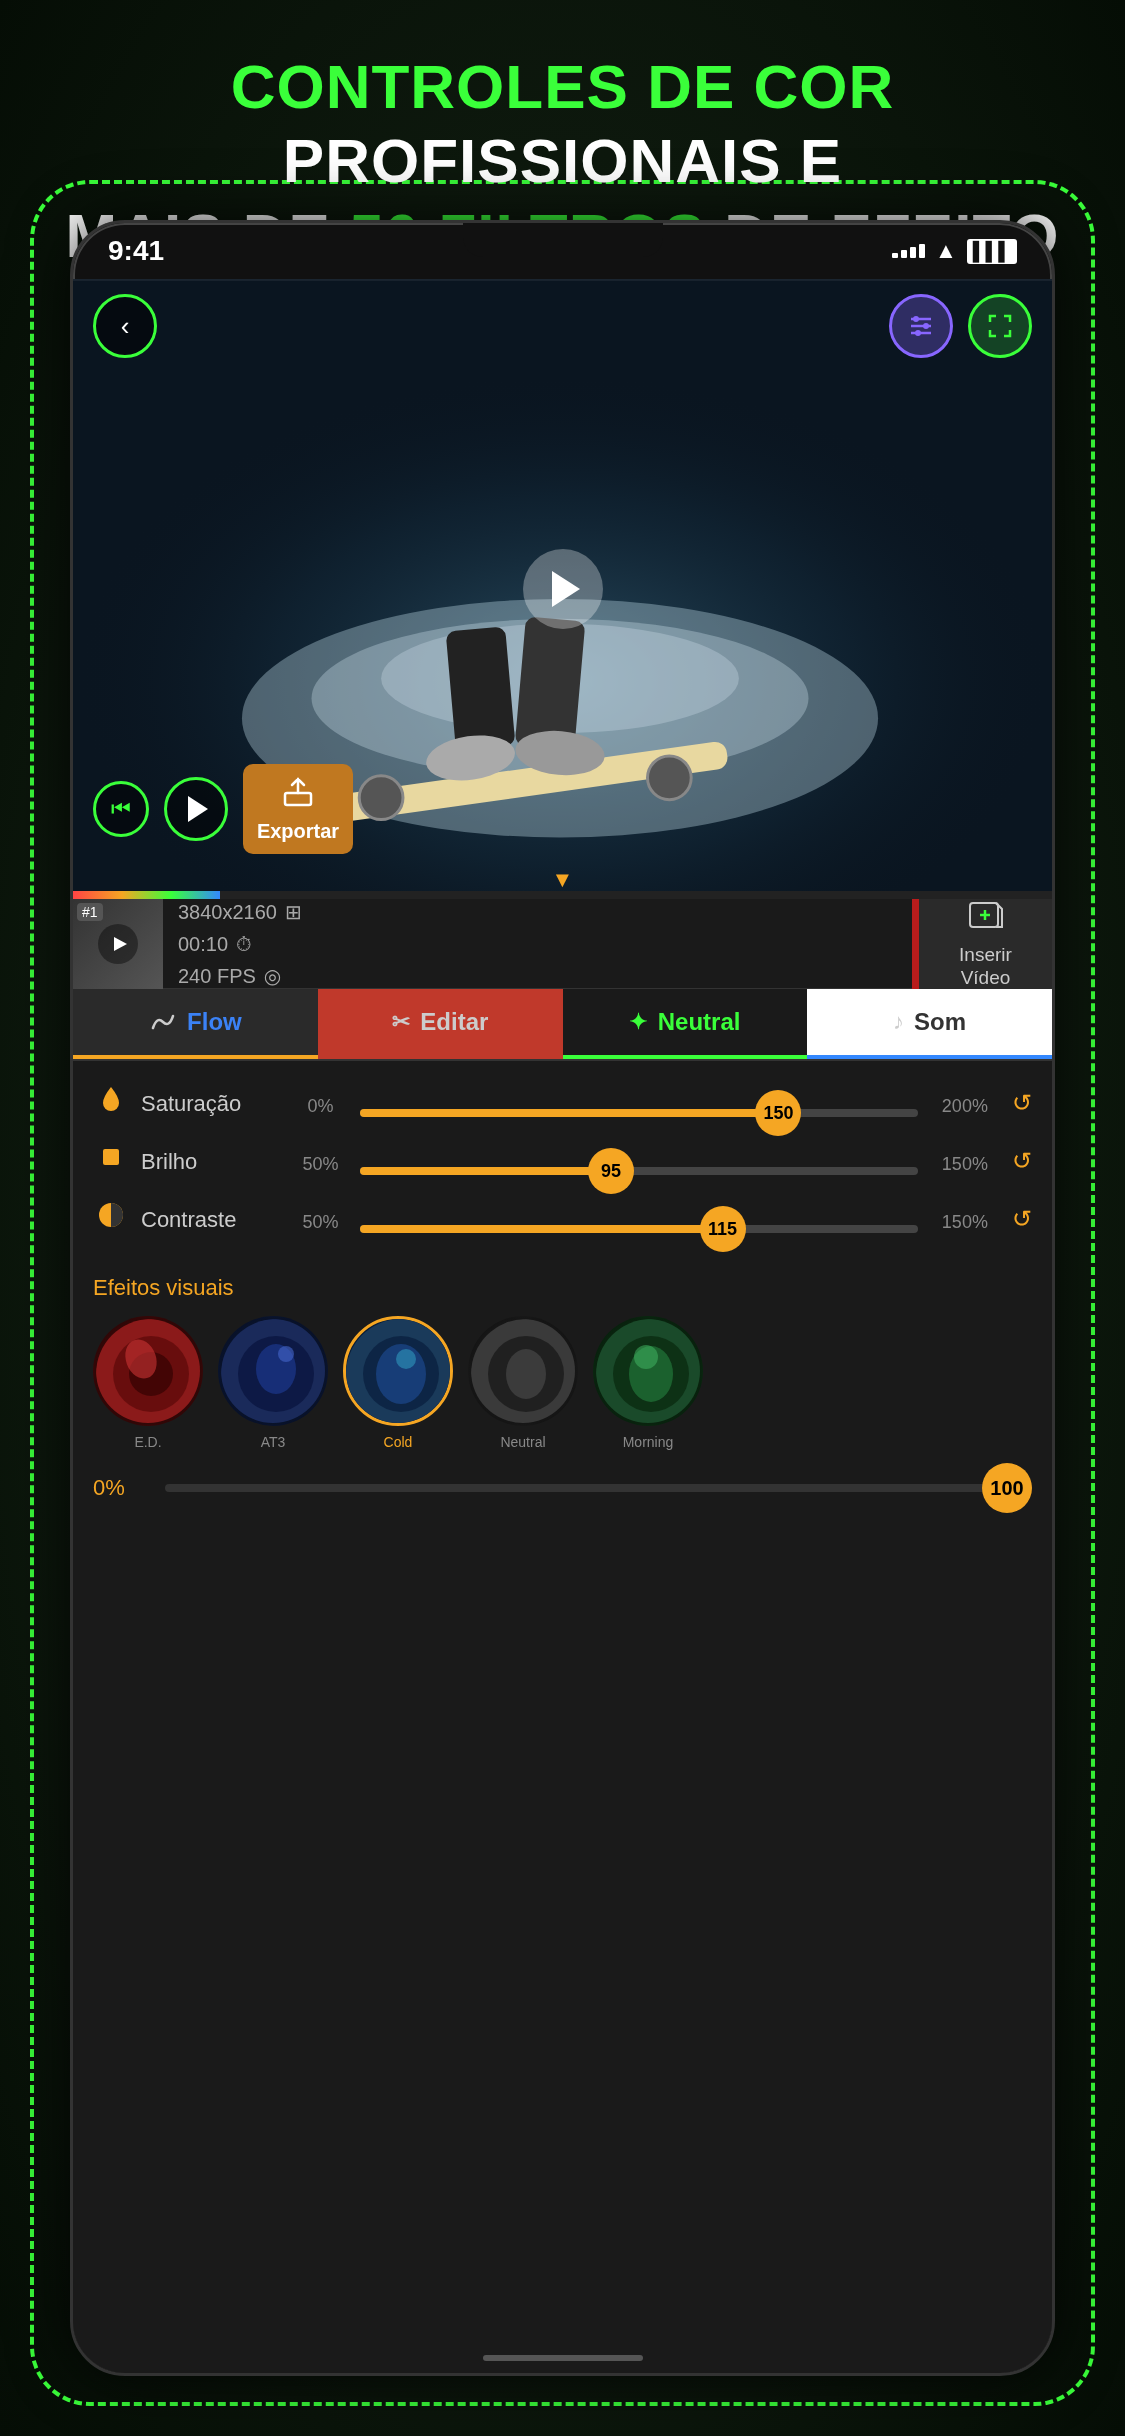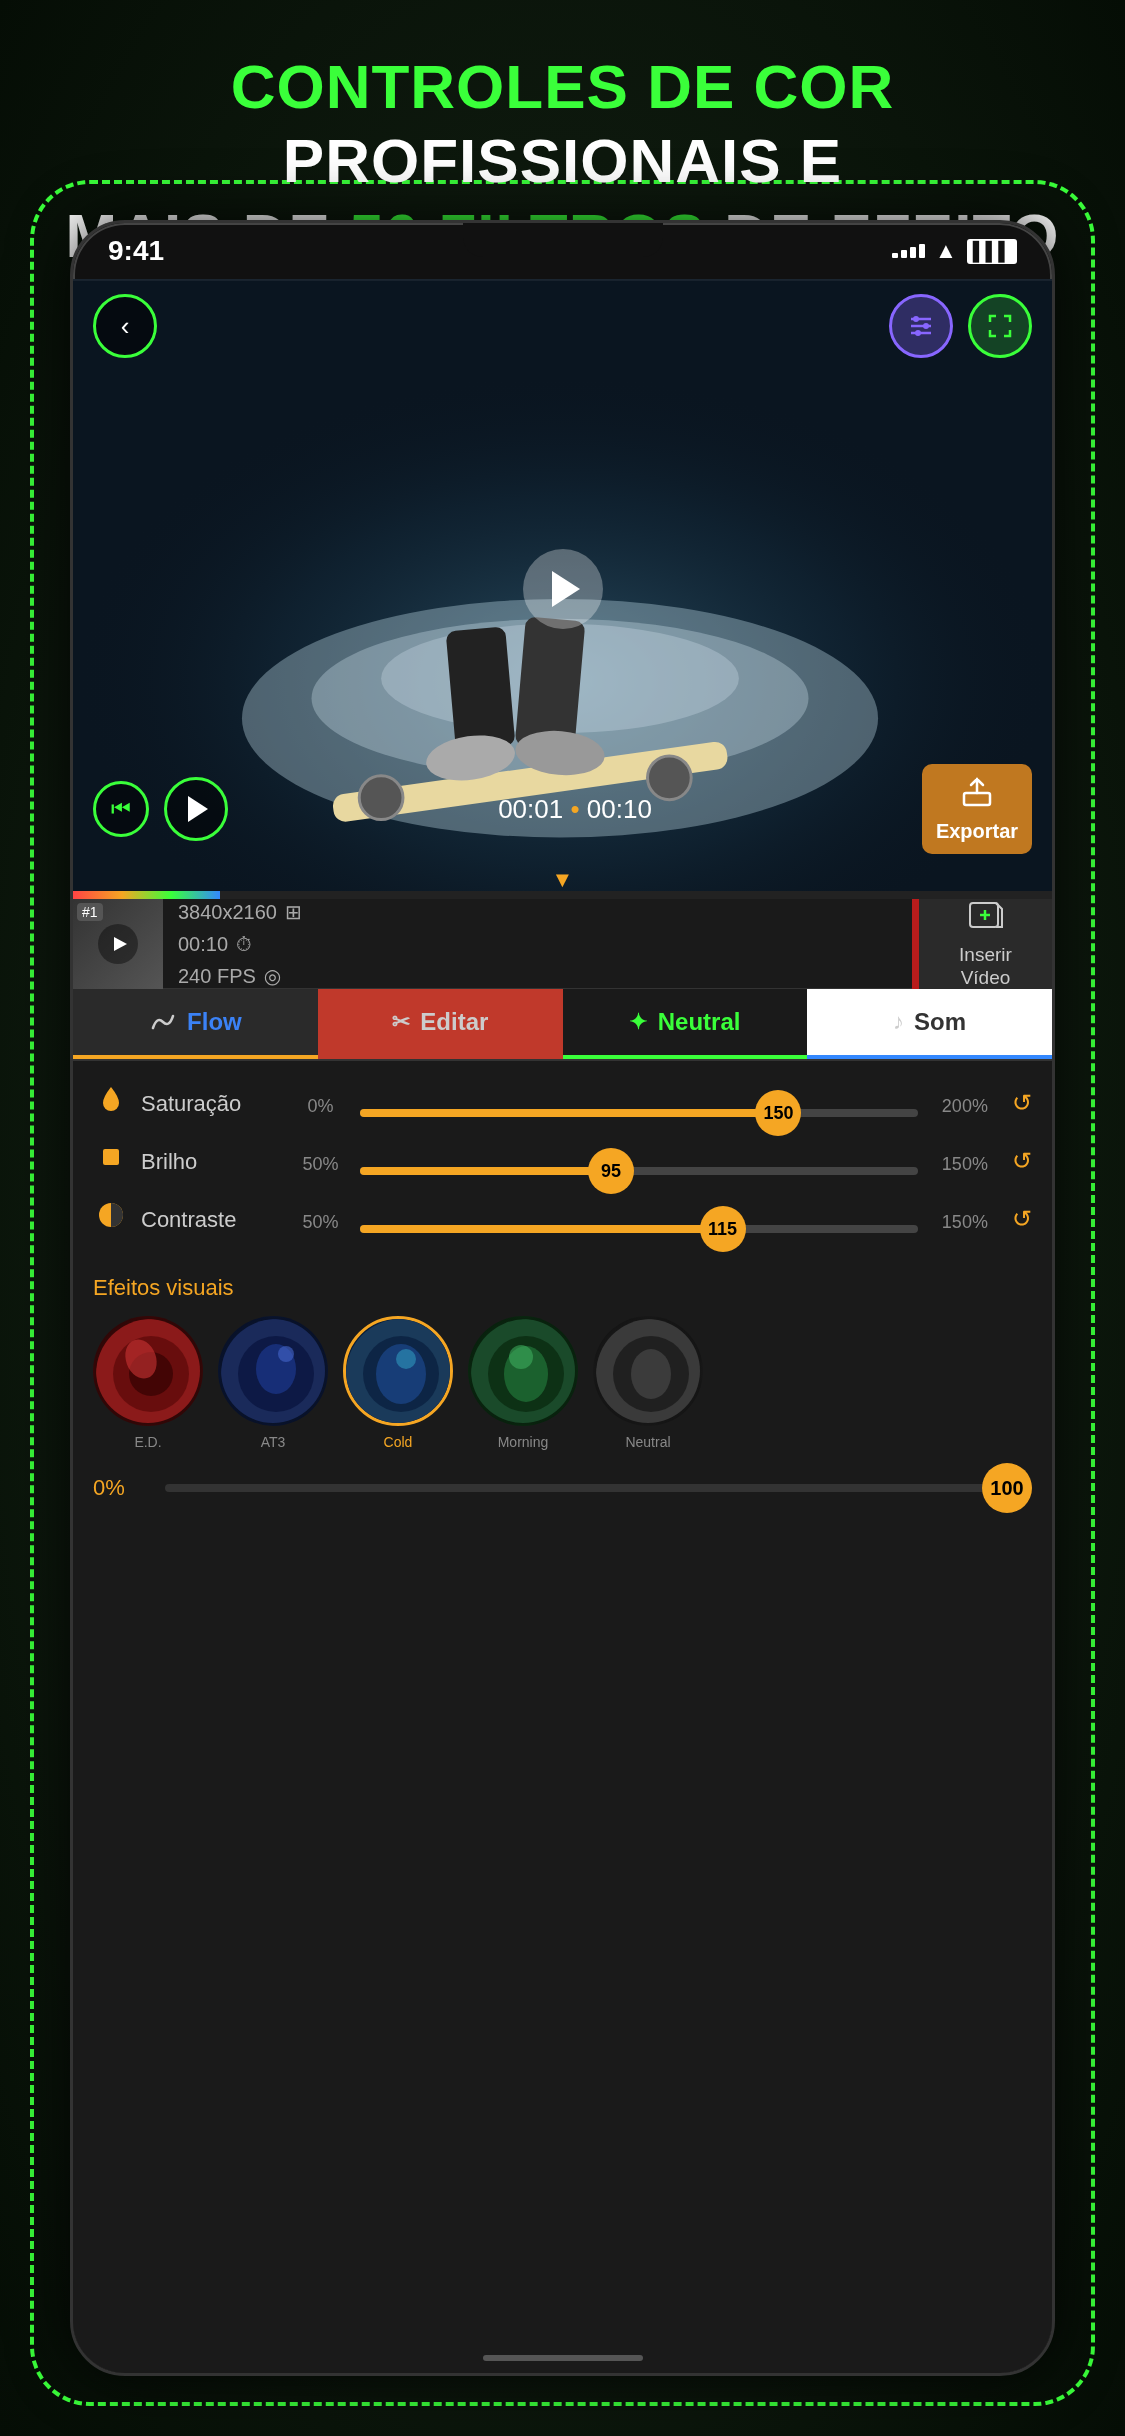--- a/index.html
+++ b/index.html
@@ -703,25 +703,20 @@
             <polyline points="4,18 4,24 10,24" stroke="#3aff3a" stroke-width="2.5" fill="none"></polyline>
             <polyline points="18,24 24,24 24,18" stroke="#3aff3a" stroke-width="2.5" fill="none"></polyline>
           </svg>
         </div>
       </div>
     </div>
 
     <div class="video-controls-bottom">
       <div class="btn-rewind">⏮</div>
       <div class="btn-play"></div>
-      <div class="time-display">
-        <span>00:01</span>
-        <span class="time-dot"> • </span>
-        <span>00:10</span>
-      </div>
       <div class="export-btn">
         <div class="export-icon">
           <svg width="34" height="34" viewBox="0 0 34 34" fill="none">
             <rect x="4" y="18" width="26" height="12" rx="2" stroke="white" stroke-width="2.5" fill="none"></rect>
             <path d="M17 4 L17 18 M11 10 L17 4 L23 10" stroke="white" stroke-width="2.5" stroke-linecap="round"></path>
           </svg>
         </div>
         <div class="export-label">Exportar</div>
       </div>
     </div>
@@ -877,42 +872,42 @@
               <circle cx="55" cy="55" r="55" fill="#1a3a5a"></circle>
               <circle cx="55" cy="55" r="38" fill="#0a2040" opacity="0.8"></circle>
               <ellipse cx="55" cy="55" rx="25" ry="30" fill="#2255aa" opacity="0.5"></ellipse>
               <circle cx="60" cy="40" r="10" fill="#33aacc" opacity="0.5"></circle>
             </svg>
           </div>
           <span class="effect-name effect-name-selected">Cold</span>
         </div>
 
         <div class="effect-item">
+          <div class="effect-thumb effect-thumb-neutral">
+            <svg width="110" height="110" viewBox="0 0 110 110">
+              <circle cx="55" cy="55" r="55" fill="#3a3a3a"></circle>
+              <circle cx="55" cy="55" r="38" fill="#1a1a1a" opacity="0.8"></circle>
+              <ellipse cx="55" cy="55" rx="20" ry="25" fill="#555" opacity="0.5"></ellipse>
+            </svg>
+          </div>
+          <span class="effect-name">Neutral</span>
+        </div>
+
+        <div class="effect-item">
           <div class="effect-thumb effect-thumb-morning">
             <svg width="110" height="110" viewBox="0 0 110 110">
               <circle cx="55" cy="55" r="55" fill="#1a4a2a"></circle>
               <circle cx="55" cy="55" r="38" fill="#0a2a10" opacity="0.8"></circle>
               <ellipse cx="55" cy="55" rx="22" ry="28" fill="#33aa55" opacity="0.4"></ellipse>
               <circle cx="50" cy="38" r="12" fill="#44bb66" opacity="0.5"></circle>
             </svg>
           </div>
           <span class="effect-name">Morning</span>
         </div>
 
-        <div class="effect-item">
-          <div class="effect-thumb effect-thumb-neutral">
-            <svg width="110" height="110" viewBox="0 0 110 110">
-              <circle cx="55" cy="55" r="55" fill="#3a3a3a"></circle>
-              <circle cx="55" cy="55" r="38" fill="#1a1a1a" opacity="0.8"></circle>
-              <ellipse cx="55" cy="55" rx="20" ry="25" fill="#555" opacity="0.5"></ellipse>
-            </svg>
-          </div>
-          <span class="effect-name">Neutral</span>
-        </div>
-
       </div>
     </div>
 
     <div class="effect-slider-row">
       <span class="effect-pct">0%</span>
       <div class="effect-track">
         <div class="effect-thumb-btn">100</div>
       </div>
     </div>
 

